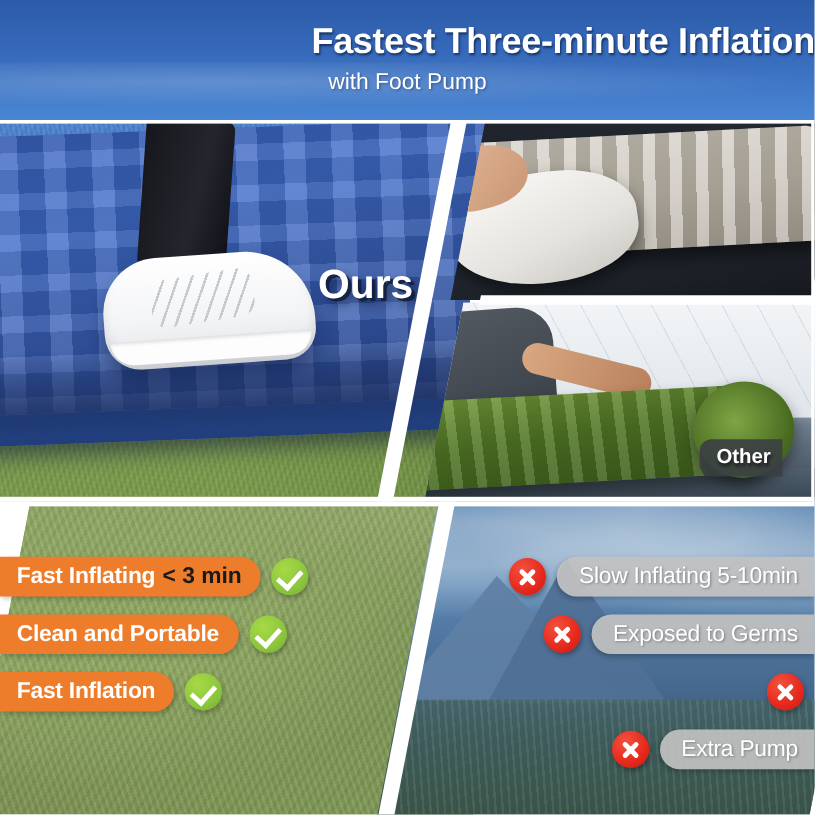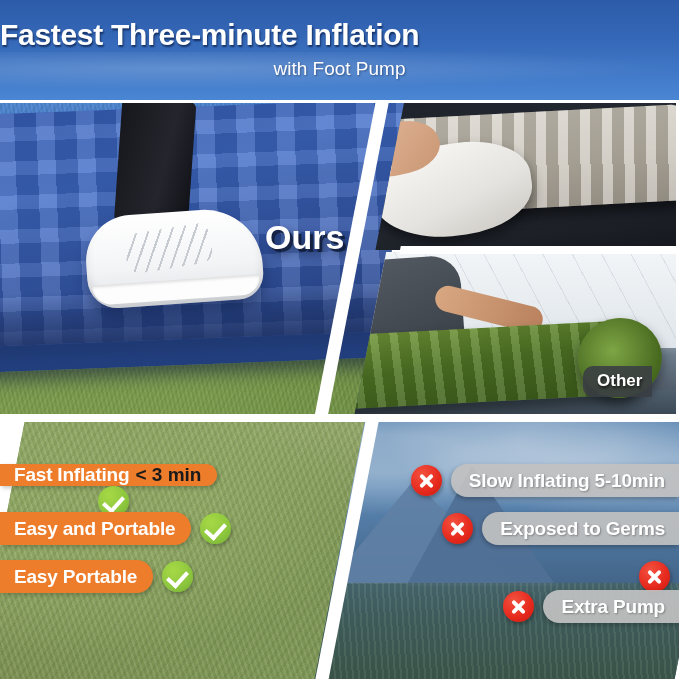--- a/index.html
+++ b/index.html
@@ -15,21 +15,21 @@
   .header{
     position:absolute;left:0;top:0;width:679px;height:100px;
     background:linear-gradient(180deg,#2c5ca9 0%,#3568b8 40%,#4a86d4 100%);
     overflow:hidden;
   }
   .header:after{
     content:"";position:absolute;left:-10%;top:52%;width:120%;height:40%;
     background:radial-gradient(ellipse at 30% 40%, rgba(255,255,255,.18), rgba(255,255,255,0) 62%);
   }
   .title{
-    position:absolute;left:0;top:18px;width:679px;text-align:left;
+    position:absolute;left:0;top:18px;width:679px;text-align:right;
     color:#ffffff;font-size:30px;font-weight:bold;letter-spacing:-0.3px;
     text-shadow:1px 2px 2px rgba(10,30,70,.75);
   }
   .subtitle{
     position:absolute;left:0;top:58px;width:679px;text-align:center;
     color:#ffffff;font-size:19px;font-weight:normal;
     text-shadow:1px 1px 2px rgba(10,30,70,.55);
   }
 
   
@@ -292,21 +292,21 @@
 
   .rows-right{position:absolute;right:0;top:418px;width:340px;height:261px;z-index:12;}
   .row-r{position:absolute;right:0;display:flex;align-items:center;justify-content:flex-end;height:33px;}
   .pill-gray{
     height:33px;display:flex;align-items:center;
     background:rgba(193,193,193,.93);border-radius:17px 0 0 17px;
     padding:0 14px 0 18px;white-space:nowrap;
     box-shadow:-1px 2px 4px rgba(0,0,0,.25);
   }
   .pill-gray .txt{
-    color:#ffffff;font-size:19px;font-weight:bold;letter-spacing:-0.2px;
+    color:#ffffff;font-size:19px;font-weight:normal;letter-spacing:-0.2px;
     text-shadow:1px 1px 2px rgba(60,60,60,.45);
   }
   .cross{
     width:31px;height:31px;border-radius:50%;margin-right:9px;flex:0 0 auto;
     background:radial-gradient(circle at 36% 30%, #f3513f, #e5281c 60%, #c71b10);
     box-shadow:1px 2px 4px rgba(0,0,0,.35);
     position:relative;
   }
   .cross:before,.cross:after{
     content:"";position:absolute;left:7px;top:14px;width:17px;height:4px;
@@ -379,36 +379,36 @@
         <div class="tent-shape"></div>
         <div class="tent-shape2"></div>
         <div class="field"></div>
       </div>
     </div>
     <div class="bot-left-edge"></div>
     <div class="div-bottom"></div>
   </div>
 
   <div class="rows-left">
-    <div class="row-l" style="top:46px;flex-direction:column;">
+    <div class="row-l" style="top:46px;">
       <div class="pill-orange">
         <span class="txt">Fast Inflating</span>
         <span class="txt-dark">&lt; 3 min</span>
       </div>
       <div class="check"></div>
     </div>
     <div class="row-l" style="top:94px;">
       <div class="pill-orange">
-        <span class="txt">Easy and Portable</span>
+        <span class="txt">Clean and Portable</span>
       </div>
       <div class="check"></div>
     </div>
     <div class="row-l" style="top:142px;">
       <div class="pill-orange">
-        <span class="txt">Easy Portable</span>
+        <span class="txt">Fast Inflation</span>
       </div>
       <div class="check"></div>
     </div>
   </div>
 
   <div class="rows-right">
     <div class="row-r" style="top:46px;">
       <div class="cross"></div>
       <div class="pill-gray">
         <span class="txt">Slow Inflating 5-10min</span>
@@ -416,21 +416,21 @@
     </div>
     <div class="row-r" style="top:94px;">
       <div class="cross"></div>
       <div class="pill-gray">
         <span class="txt">Exposed to Germs</span>
       </div>
     </div>
     <div class="row-r" style="top:142px;">
       <div class="cross"></div>
     </div>
-    <div class="row-r" style="top:172px;text-align:right;">
+    <div class="row-r" style="top:190px;text-align:right;">
       <div class="cross"></div>
       <div class="pill-gray">
         <span class="txt">Extra Pump</span>
       </div>
     </div>
   </div>
 
 </div>
 
 </body></html>

